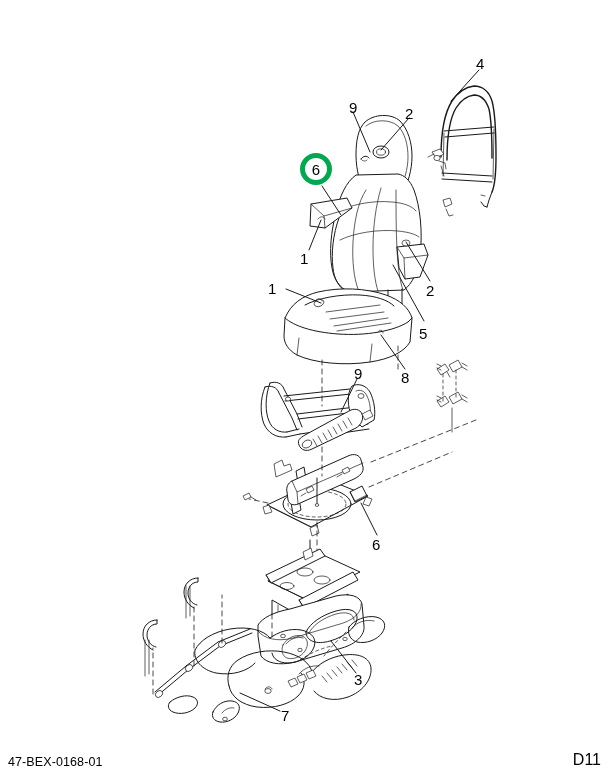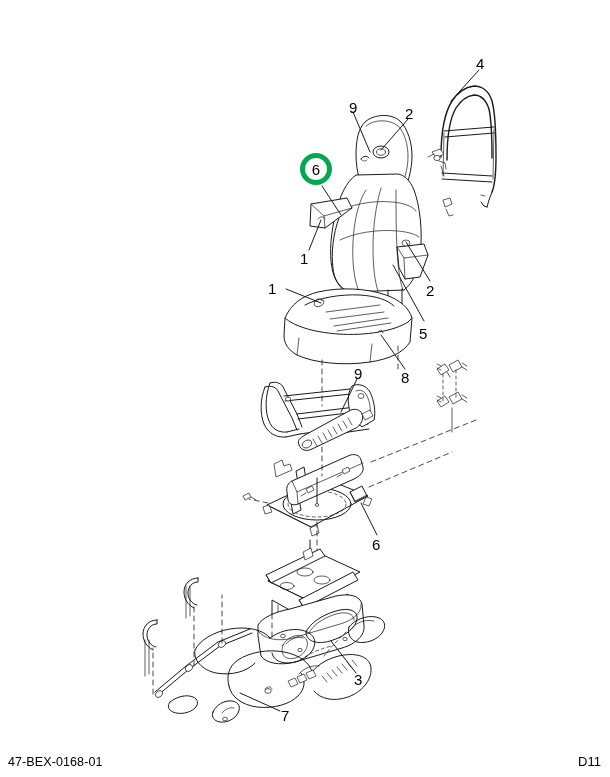--- a/index.html
+++ b/index.html
@@ -35,21 +35,21 @@
     left:0;right:0;bottom:0;
     height:34px;
   }
   #footer-left{
     position:absolute;left:8px;bottom:8px;
     font-size:12.5px;letter-spacing:0.1px;
     font-family:"Liberation Sans", sans-serif;
   }
   #footer-right{
     position:absolute;right:9px;bottom:8px;
-    font-size:13px;
+    font-size:16px;
     font-family:"Liberation Sans", sans-serif;
   }
 </style>
 </head>
 <body>
 
 <div id="diagram-root">
 
   <svg id="parts-svg" viewBox="0 0 610 777" xmlns="http://www.w3.org/2000/svg">
     <defs>

